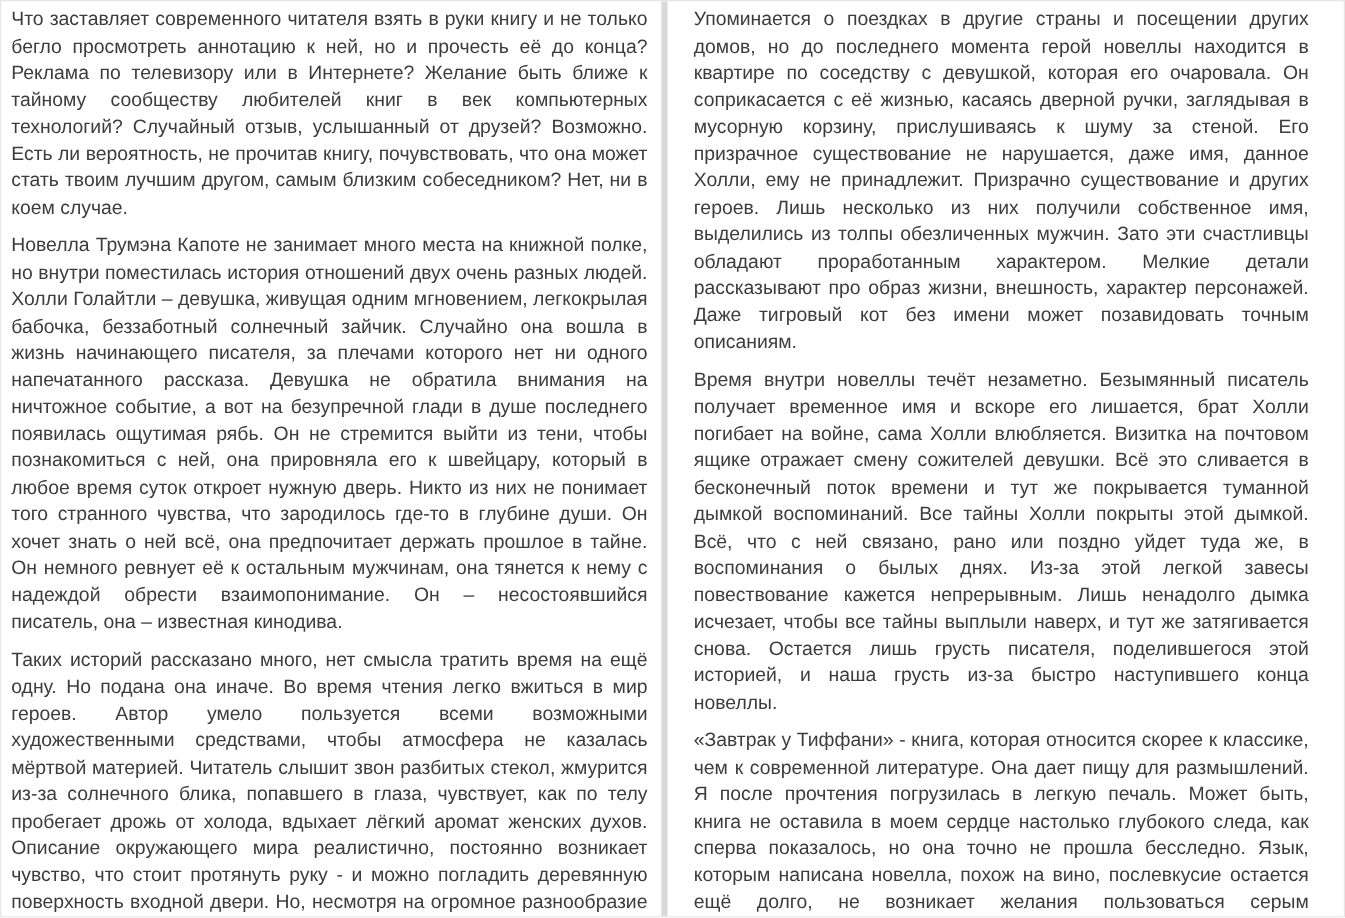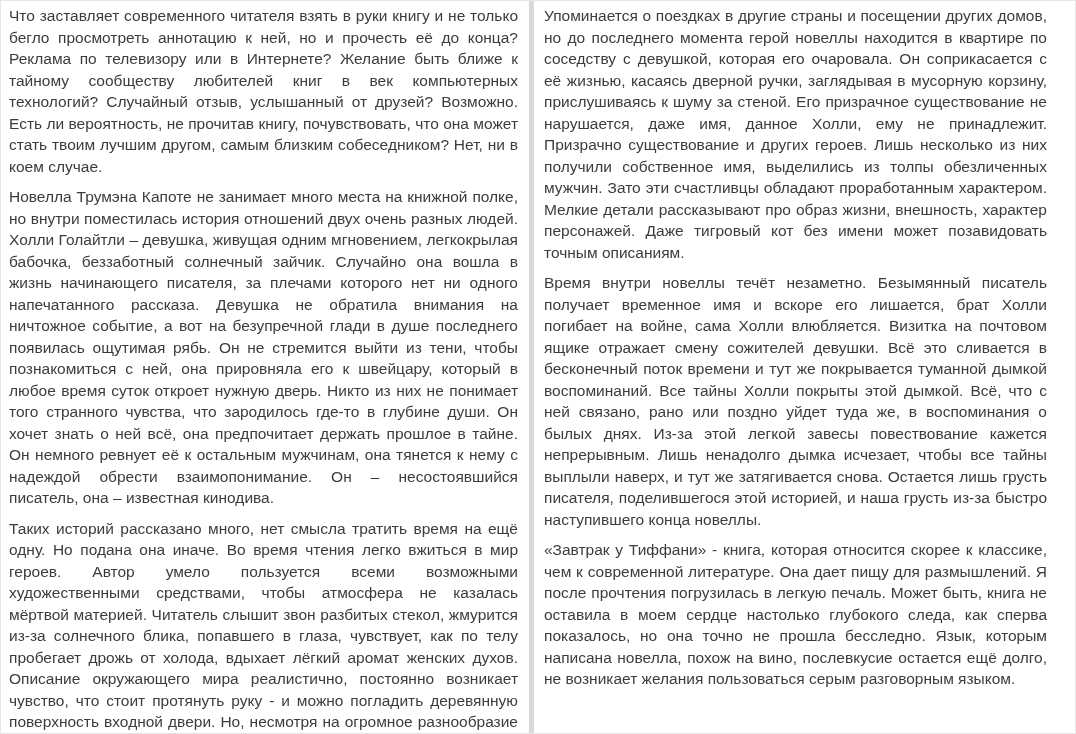--- a/index.html
+++ b/index.html
@@ -35,21 +35,21 @@
     padding: 4px 11px 4px 8px;
   }
   .column-divider {
     width: 5px;
     background: #d9d9d9;
     flex: 0 0 5px;
     height: 734px;
   }
   .column-right {
     width: 542px;
-    padding: 4px 28px 4px 10px;
+    padding: 4px 28px 4px 21px;
   }
 </style>
 </head>
 <body>
 
 <div class="page">
 
   <div class="column column-left">
     <p>Что заставляет современного читателя взять в руки книгу и не только бегло просмотреть аннотацию к ней, но и прочесть её до конца? Реклама по телевизору или в Интернете? Желание быть ближе к тайному сообществу любителей книг в век компьютерных технологий? Случайный отзыв, услышанный от друзей? Возможно. Есть ли вероятность, не прочитав книгу, почувствовать, что она может стать твоим лучшим другом, самым близким собеседником? Нет, ни в коем случае.</p>
     <p>Новелла Трумэна Капоте не занимает много места на книжной полке, но внутри поместилась история отношений двух очень разных людей. Холли Голайтли – девушка, живущая одним мгновением, легкокрылая бабочка, беззаботный солнечный зайчик. Случайно она вошла в жизнь начинающего писателя, за плечами которого нет ни одного напечатанного рассказа. Девушка не обратила внимания на ничтожное событие, а вот на безупречной глади в душе последнего появилась ощутимая рябь. Он не стремится выйти из тени, чтобы познакомиться с ней, она прировняла его к швейцару, который в любое время суток откроет нужную дверь. Никто из них не понимает того странного чувства, что зародилось где-то в глубине души. Он хочет знать о ней всё, она предпочитает держать прошлое в тайне. Он немного ревнует её к остальным мужчинам, она тянется к нему с надеждой обрести взаимопонимание. Он – несостоявшийся писатель, она – известная кинодива.</p>

